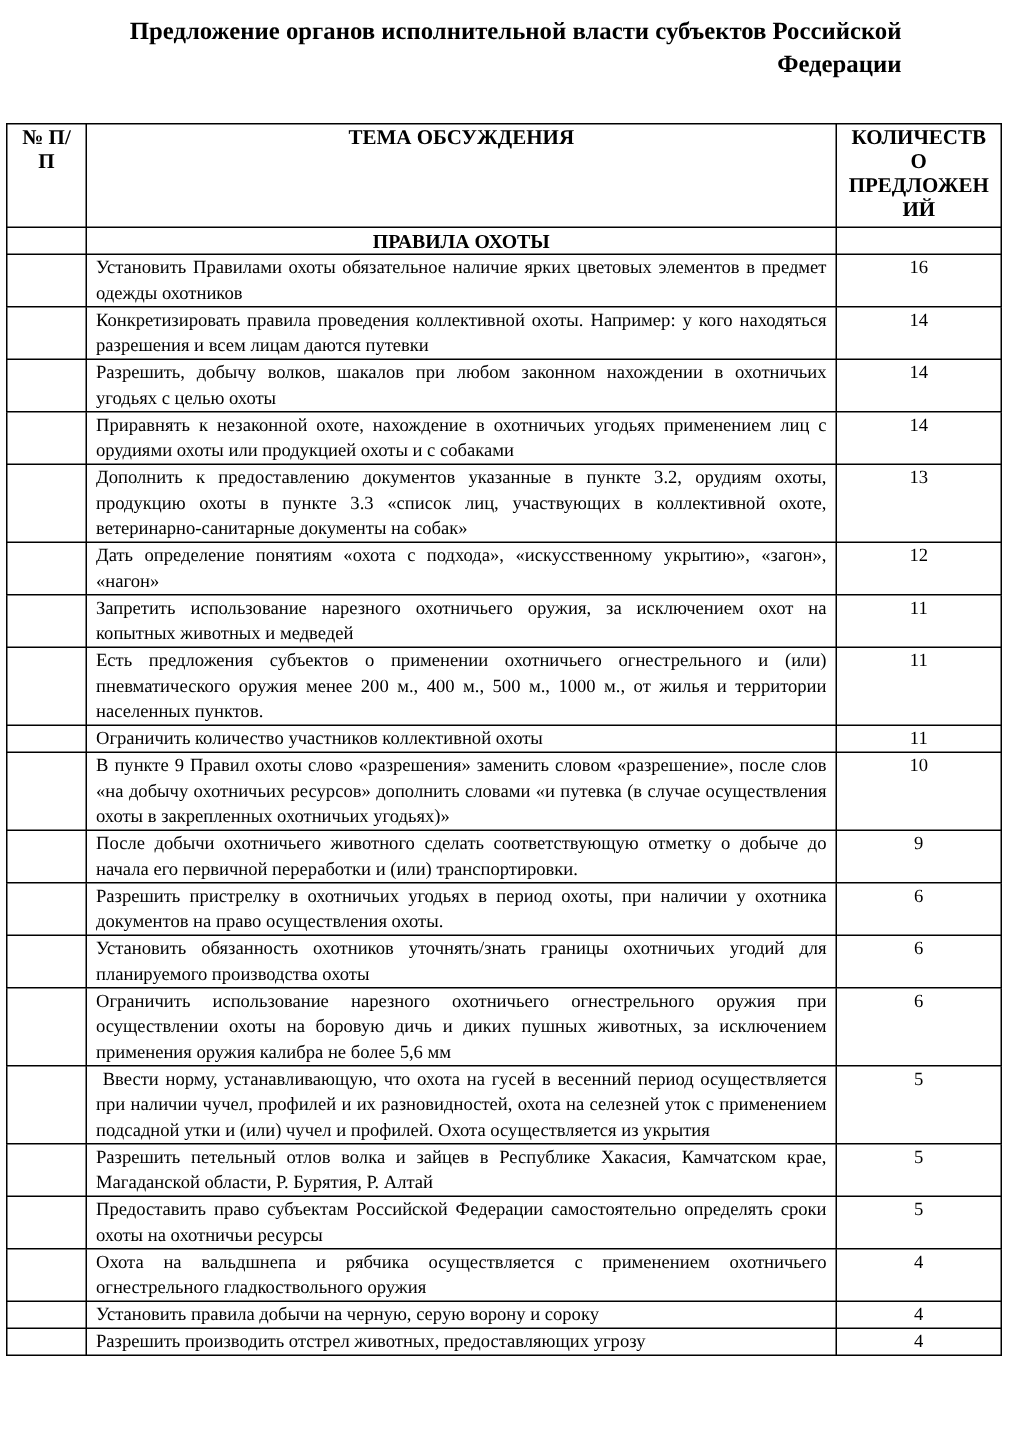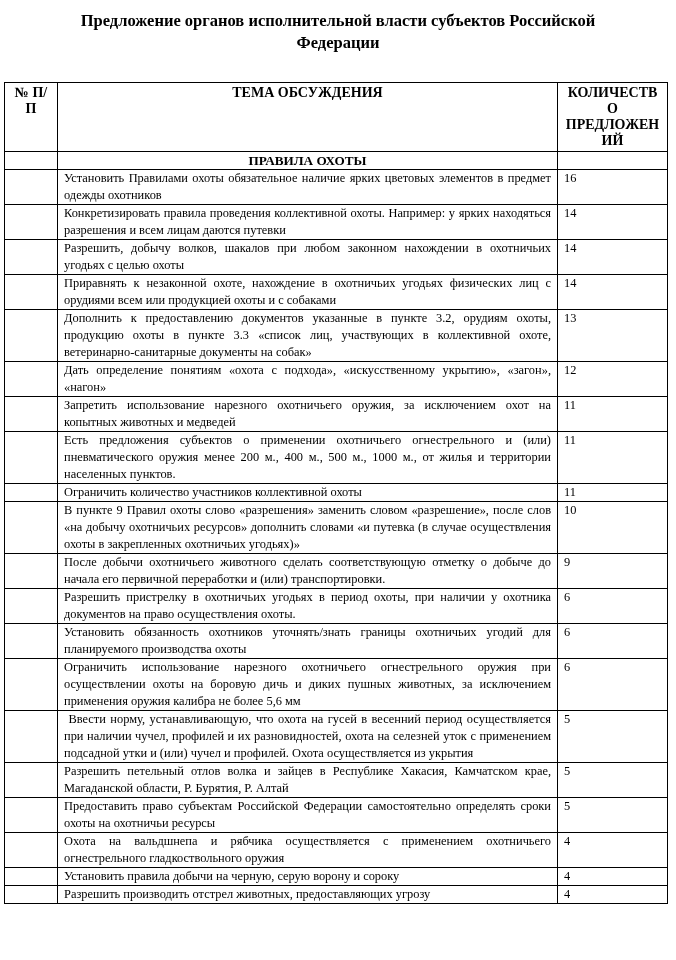--- a/index.html
+++ b/index.html
@@ -13,21 +13,21 @@
     color: #000000;
   }
   .page {
     width: 676px;
     height: 960px;
     position: relative;
   }
   .title {
     font-size: 16.5px;
     font-weight: bold;
-    text-align: center;
+    text-align: right;
     line-height: 1.35;
     max-width: 526px;
     margin: 10px auto 0 auto;
   }
   table.doc-table {
     border-collapse: collapse;
     table-layout: fixed;
     width: 663px;
     margin: 27px 0 0 4px;
   }
@@ -56,21 +56,21 @@
     line-height: 17px;
   }
   td.topic-cell {
     font-size: 12.4px;
     line-height: 17px;
     text-align: justify;
   }
   td.count-cell {
     font-size: 12.4px;
     line-height: 17px;
-    text-align: left;
+    text-align: center;
   }
   td.rownum-cell {
     font-size: 12.4px;
     line-height: 17px;
   }
 </style>
 </head>
 <body>
 
 <div class="page">
@@ -96,31 +96,31 @@
       </tr>
     </thead>
     <tbody id="rows">
         <tr>
           <td class="rownum-cell"></td>
           <td class="topic-cell">Установить Правилами охоты обязательное наличие ярких цветовых элементов в предмет одежды охотников</td>
           <td class="count-cell">16</td>
         </tr>
         <tr>
           <td class="rownum-cell"></td>
-          <td class="topic-cell">Конкретизировать правила проведения коллективной охоты. Например: у ярких находяться разрешения и всем лицам  даются путевки</td>
+          <td class="topic-cell">Конкретизировать правила проведения коллективной охоты. Например: у кого находяться разрешения и всем лицам  даются путевки</td>
           <td class="count-cell">14</td>
         </tr>
         <tr>
           <td class="rownum-cell"></td>
           <td class="topic-cell">Разрешить, добычу волков, шакалов при любом законном нахождении в охотничьих угодьях с целью охоты</td>
           <td class="count-cell">14</td>
         </tr>
         <tr>
           <td class="rownum-cell"></td>
-          <td class="topic-cell">Приравнять к незаконной охоте, нахождение в охотничьих угодьях физических лиц с орудиями всем или продукцией охоты и с собаками</td>
+          <td class="topic-cell">Приравнять к незаконной охоте, нахождение в охотничьих угодьях применением лиц с орудиями охоты или продукцией охоты и с собаками</td>
           <td class="count-cell">14</td>
         </tr>
         <tr>
           <td class="rownum-cell"></td>
           <td class="topic-cell">Дополнить к предоставлению документов указанные в пункте 3.2, орудиям охоты, продукцию охоты в пункте 3.3 «список лиц, участвующих в коллективной охоте, ветеринарно-санитарные документы на собак»</td>
           <td class="count-cell">13</td>
         </tr>
         <tr>
           <td class="rownum-cell"></td>
           <td class="topic-cell">Дать определение понятиям «охота с подхода», «искусственному укрытию», «загон», «нагон»</td>

